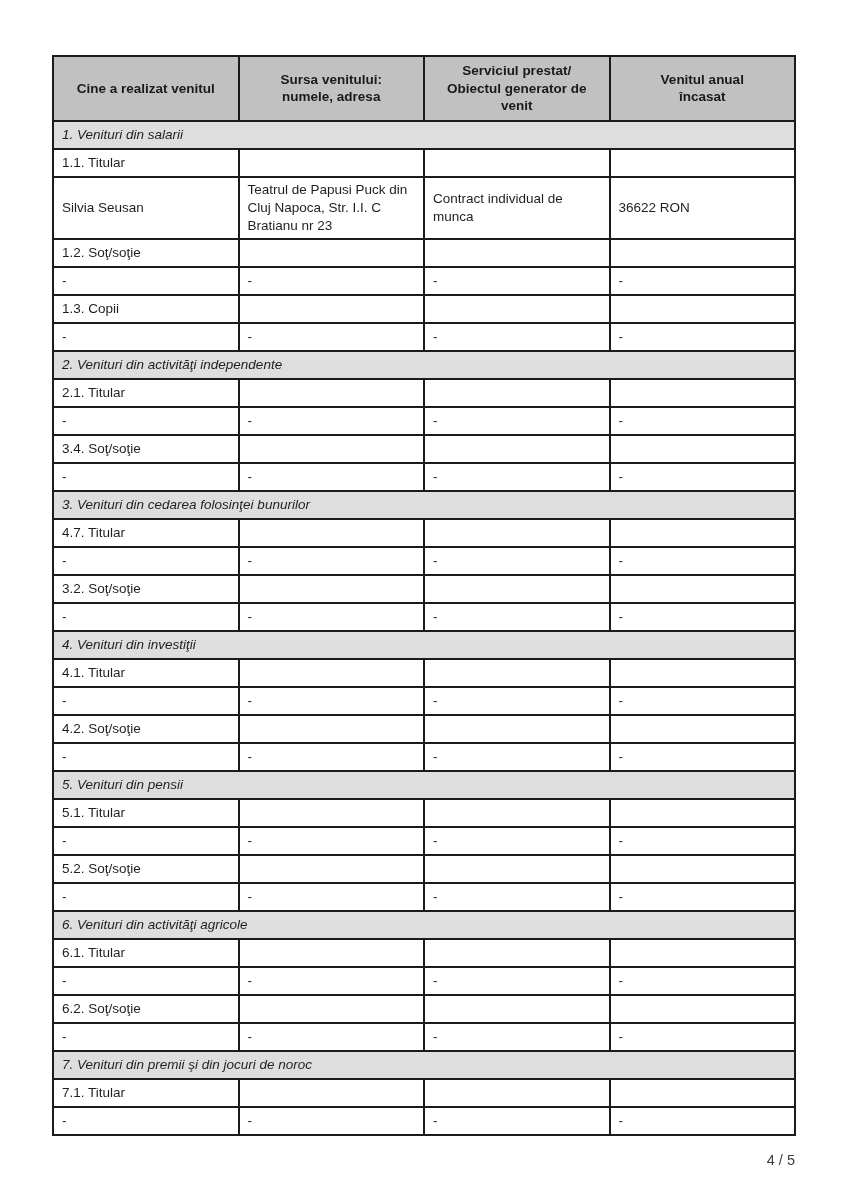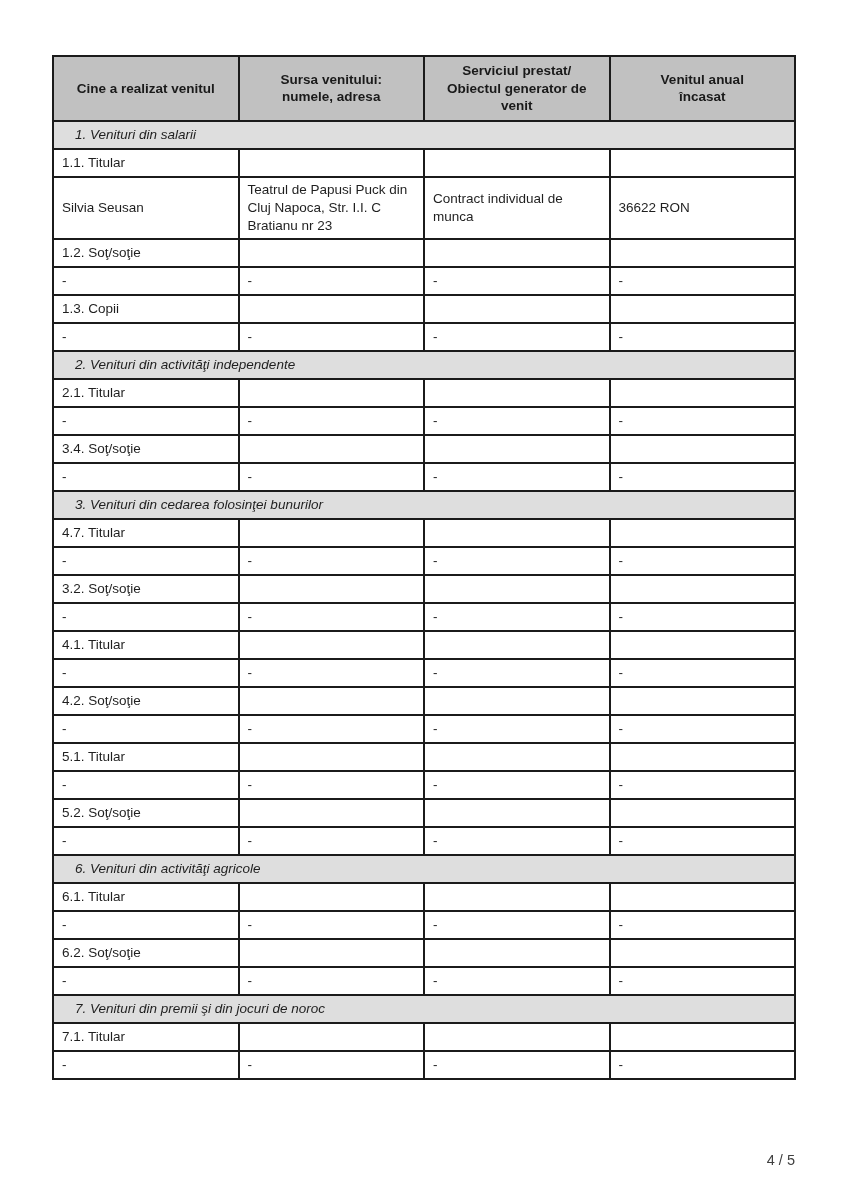--- a/index.html
+++ b/index.html
@@ -44,21 +44,21 @@
     white-space: pre-line;
     line-height: 1.3;
   }
   table.income-table td {
     height: 20px;
   }
   table.income-table td.section {
     background: #dedede;
     font-style: italic;
     height: 20px;
-    padding-left: 21px;
+    padding-left: 8px;
   }
   .page-footer {
     position: absolute;
     top: 1152px;
     right: 53px;
     font-size: 14.5px;
     color: #404040;
   }
 </style>
 </head>
@@ -166,20 +166,23 @@
           <td></td>
           <td></td>
         </tr>
         <tr>
           <td>-</td>
           <td>-</td>
           <td>-</td>
           <td>-</td>
         </tr>
         <tr>
+          <td colspan="4" class="section">4. Venituri din investiţii</td>
+        </tr>
+        <tr>
           <td>4.1. Titular</td>
           <td></td>
           <td></td>
           <td></td>
         </tr>
         <tr>
           <td>-</td>
           <td>-</td>
           <td>-</td>
           <td>-</td>
@@ -188,20 +191,23 @@
           <td>4.2. Soţ/soţie</td>
           <td></td>
           <td></td>
           <td></td>
         </tr>
         <tr>
           <td>-</td>
           <td>-</td>
           <td>-</td>
           <td>-</td>
+        </tr>
+        <tr>
+          <td colspan="4" class="section">5. Venituri din pensii</td>
         </tr>
         <tr>
           <td>5.1. Titular</td>
           <td></td>
           <td></td>
           <td></td>
         </tr>
         <tr>
           <td>-</td>
           <td>-</td>

